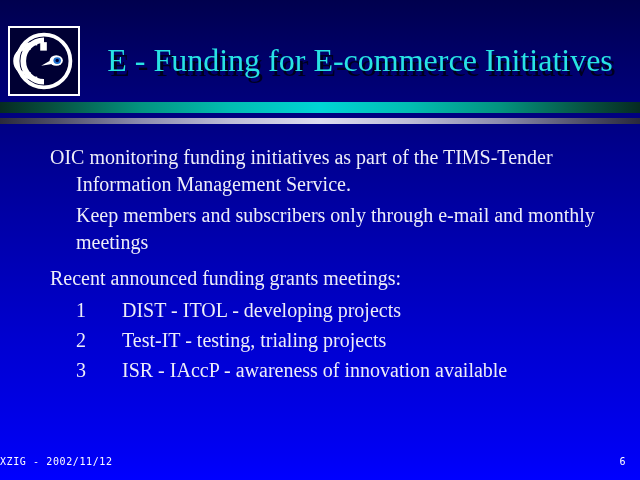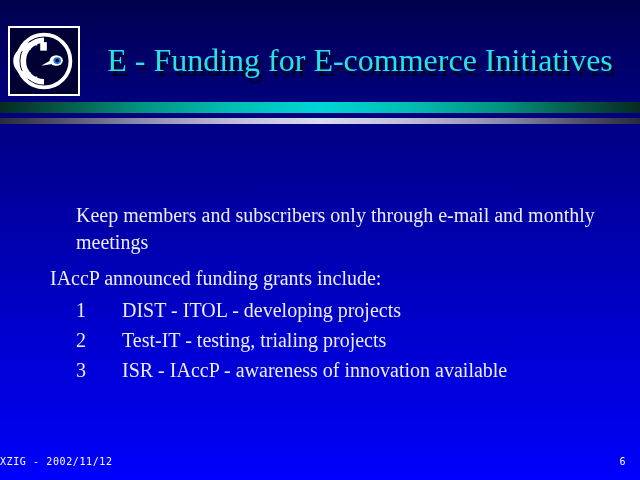--- a/index.html
+++ b/index.html
@@ -225,25 +225,28 @@
       <div class="title-main">E - Funding for E-commerce Initiatives</div>
     </div>
 
   </div>
 
   <div class="bar-teal"></div>
   <div class="bar-light"></div>
 
   <div class="body-area">
 
+    <div class="para p-lvl1 p1">
+      <span class="hang">OIC monitoring funding initiatives as part of the TIMS-Tender Information Management Service.</span>
+    </div>
 
     <div class="para p-lvl2 p2">Keep members and subscribers only through e-mail and monthly meetings</div>
 
     <div class="para p-lvl1 p3">
-      <span class="hang">IAccP announced funding grants include:</span>
+      <span class="hang">Recent announced funding grants meetings:</span>
     </div>
 
     <div class="numlist">
       <div class="numrow">
         <span class="num">1</span><span class="txt">DIST - ITOL - developing projects</span>
       </div>
       <div class="numrow">
         <span class="num">2</span><span class="txt">Test-IT - testing, trialing projects</span>
       </div>
       <div class="numrow">

